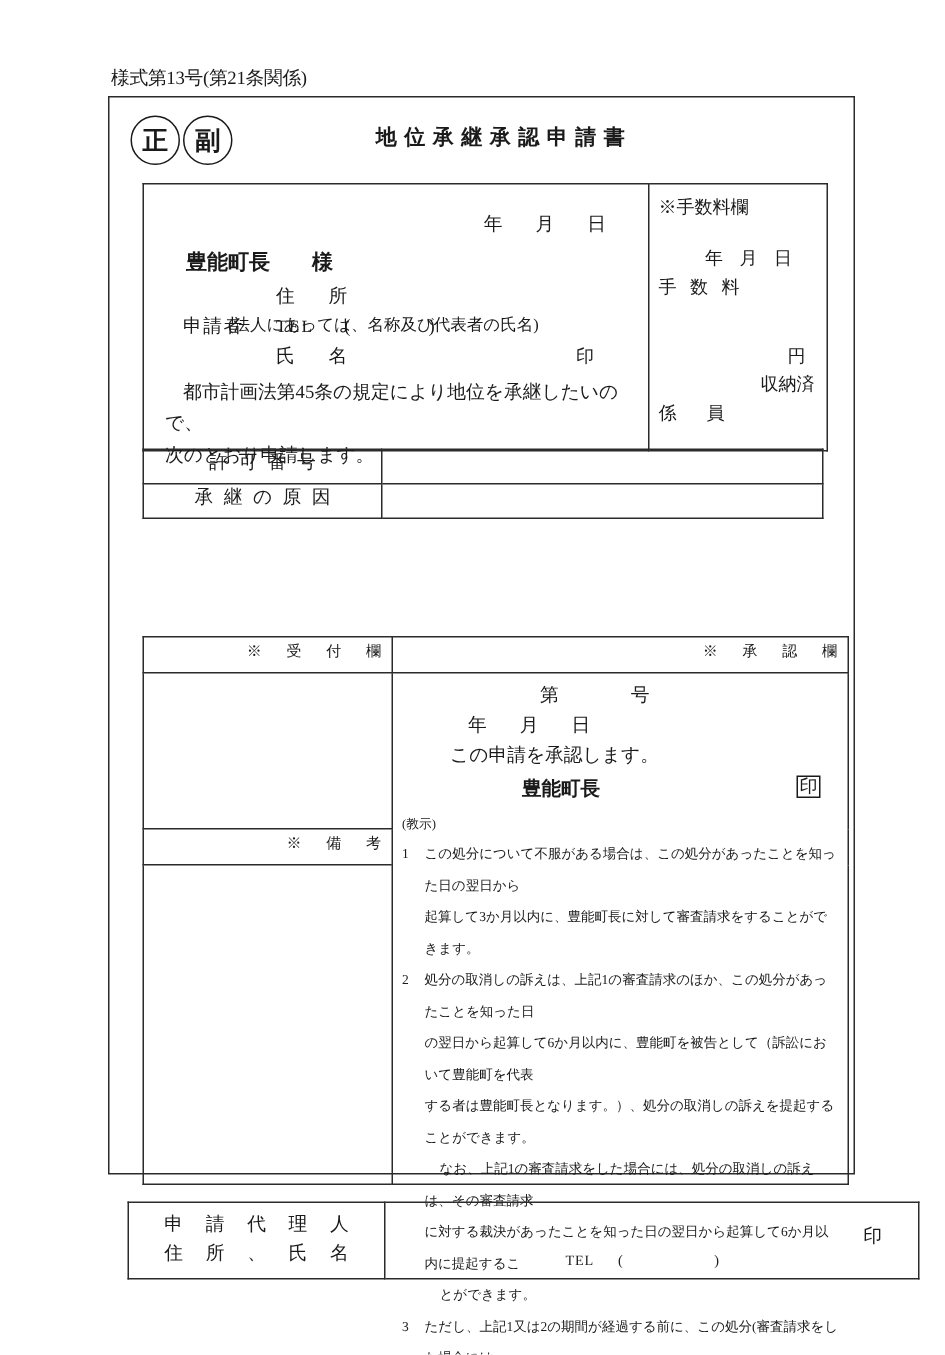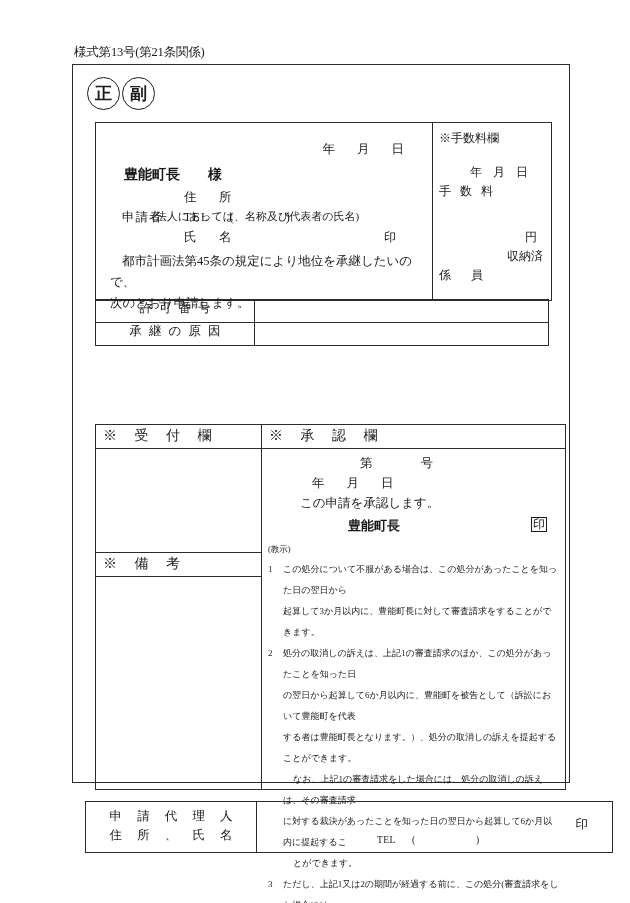--- a/index.html
+++ b/index.html
@@ -233,22 +233,22 @@
   .block3 {
     position: absolute;
     left: 22px;
     top: 359px;
     width: 454px;
   }
   .b3-left  { width: 158px; }
   .b3-right { width: 296px; }
   .b3-head {
     height: 21px;
-    text-align: left;
-    font-size: 14px;
+    text-align: right;
+    font-size: 10px;
     letter-spacing: 7px;
     padding-left: 7px !important;
     padding-top: 2px !important;
     margin-top: 40px;
   }
   .b3-blank-top { height: 103px; }
   .b3-blank-bot { height: 212px; }
 
   .approval-body {
     position: relative;
@@ -368,20 +368,21 @@
 
   <div class="form-no">様式第13号(第21条関係)</div>
 
   <div class="outer-frame">
 
     <div class="header-band">
       <div class="seal-pair">
         <div class="seal-circle">正</div>
         <div class="seal-circle">副</div>
       </div>
+      <div class="doc-title">地位承継承認申請書</div>
     </div>
 
     <div class="block1">
       <table class="grid">
         <tbody>
             <tr>
           <td class="b1-main">
             <div class="ln-date">
               <span>年</span><span>月</span><span>日</span>
             </div>

